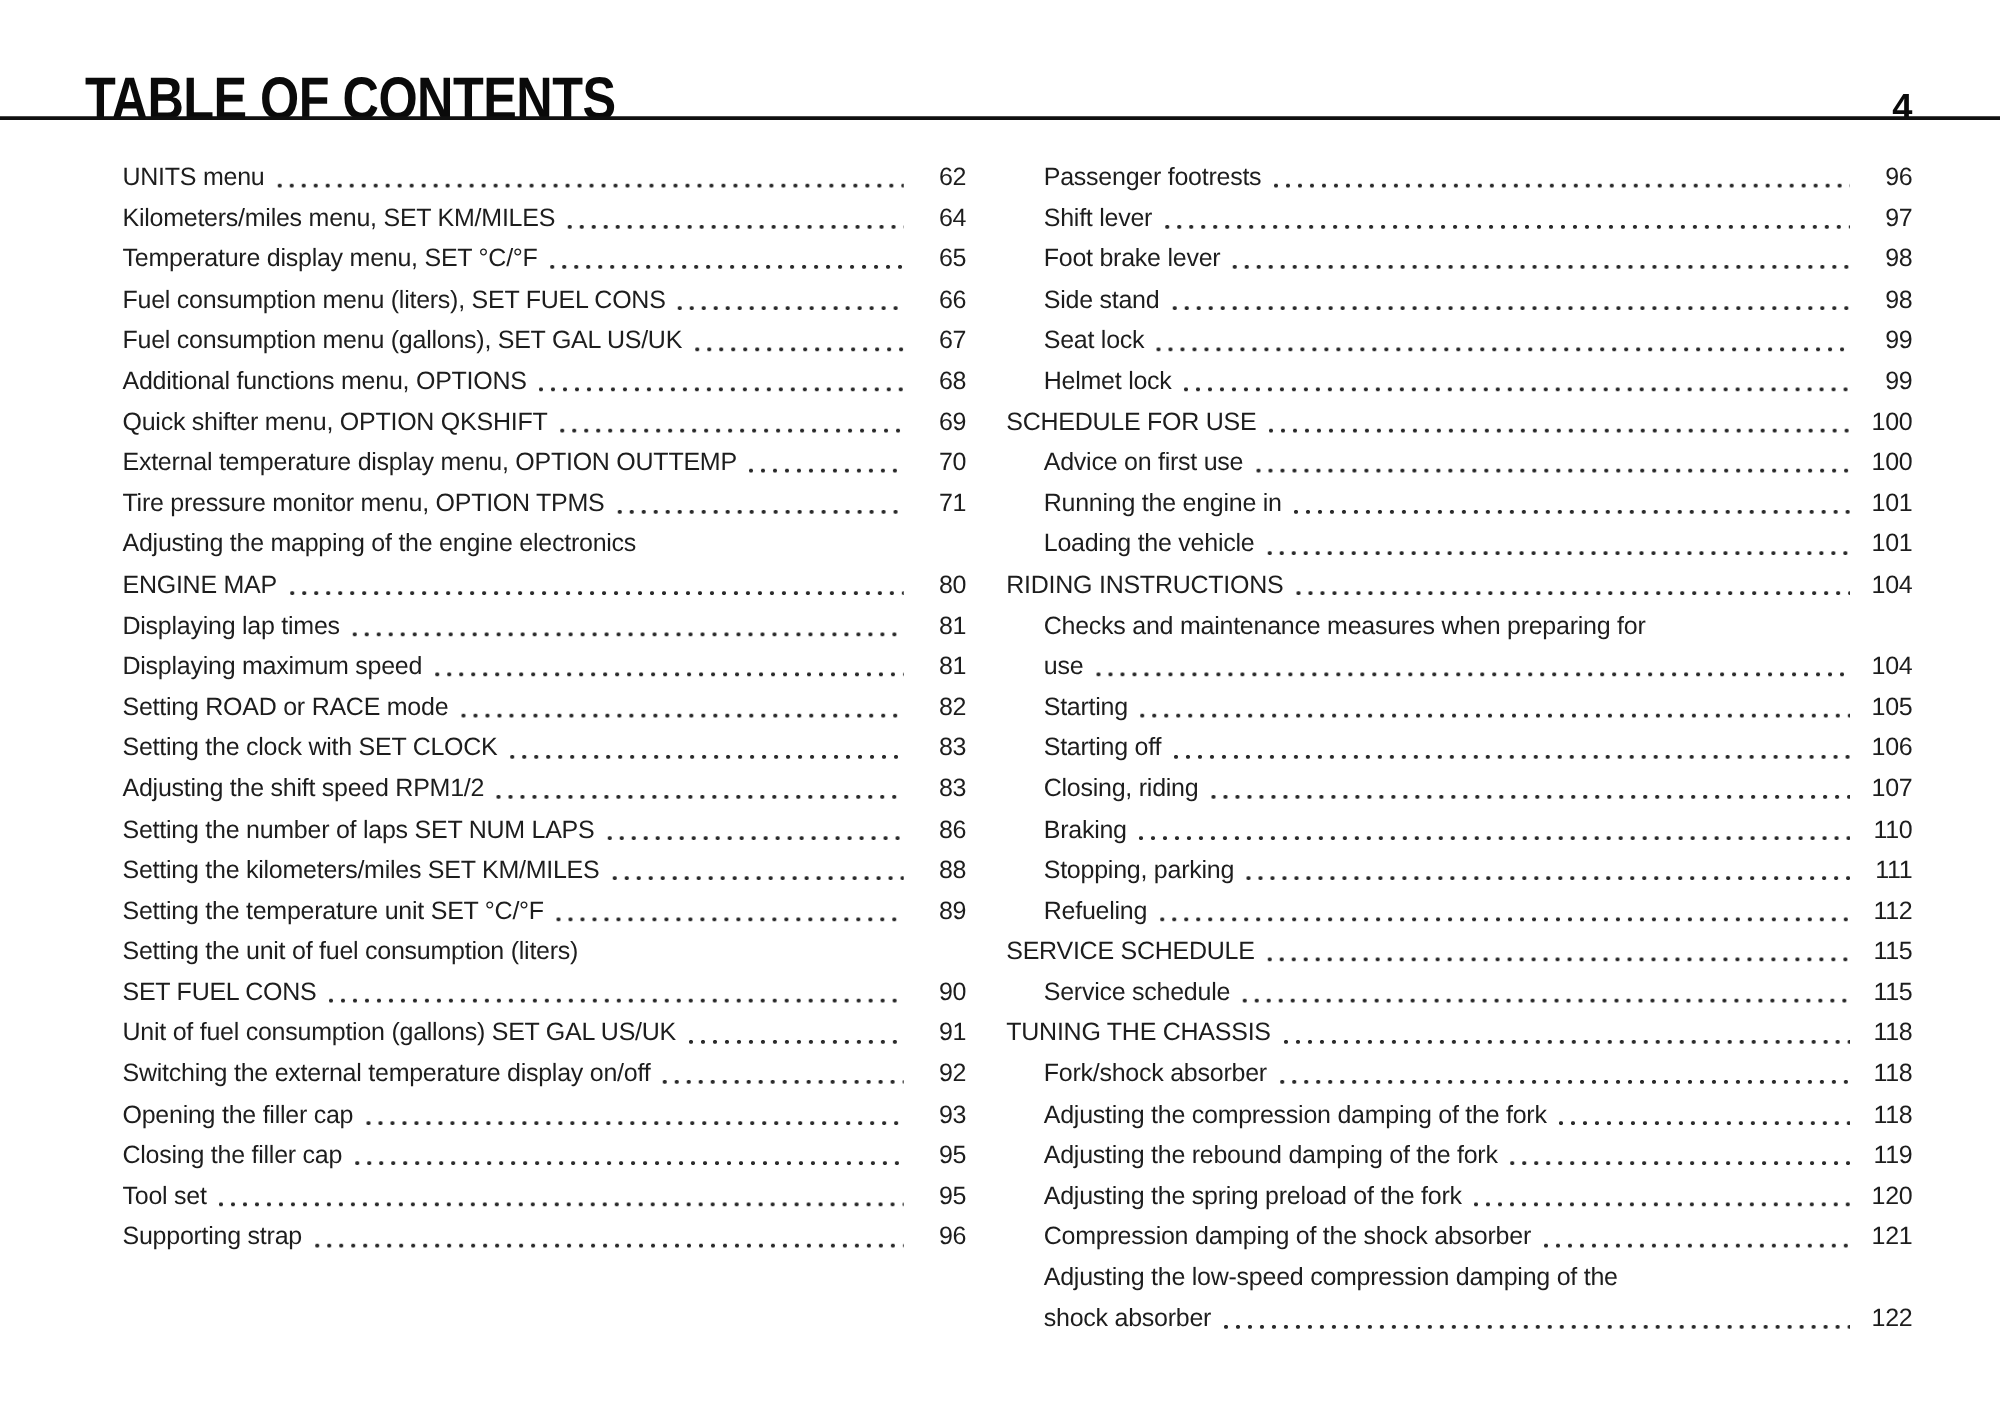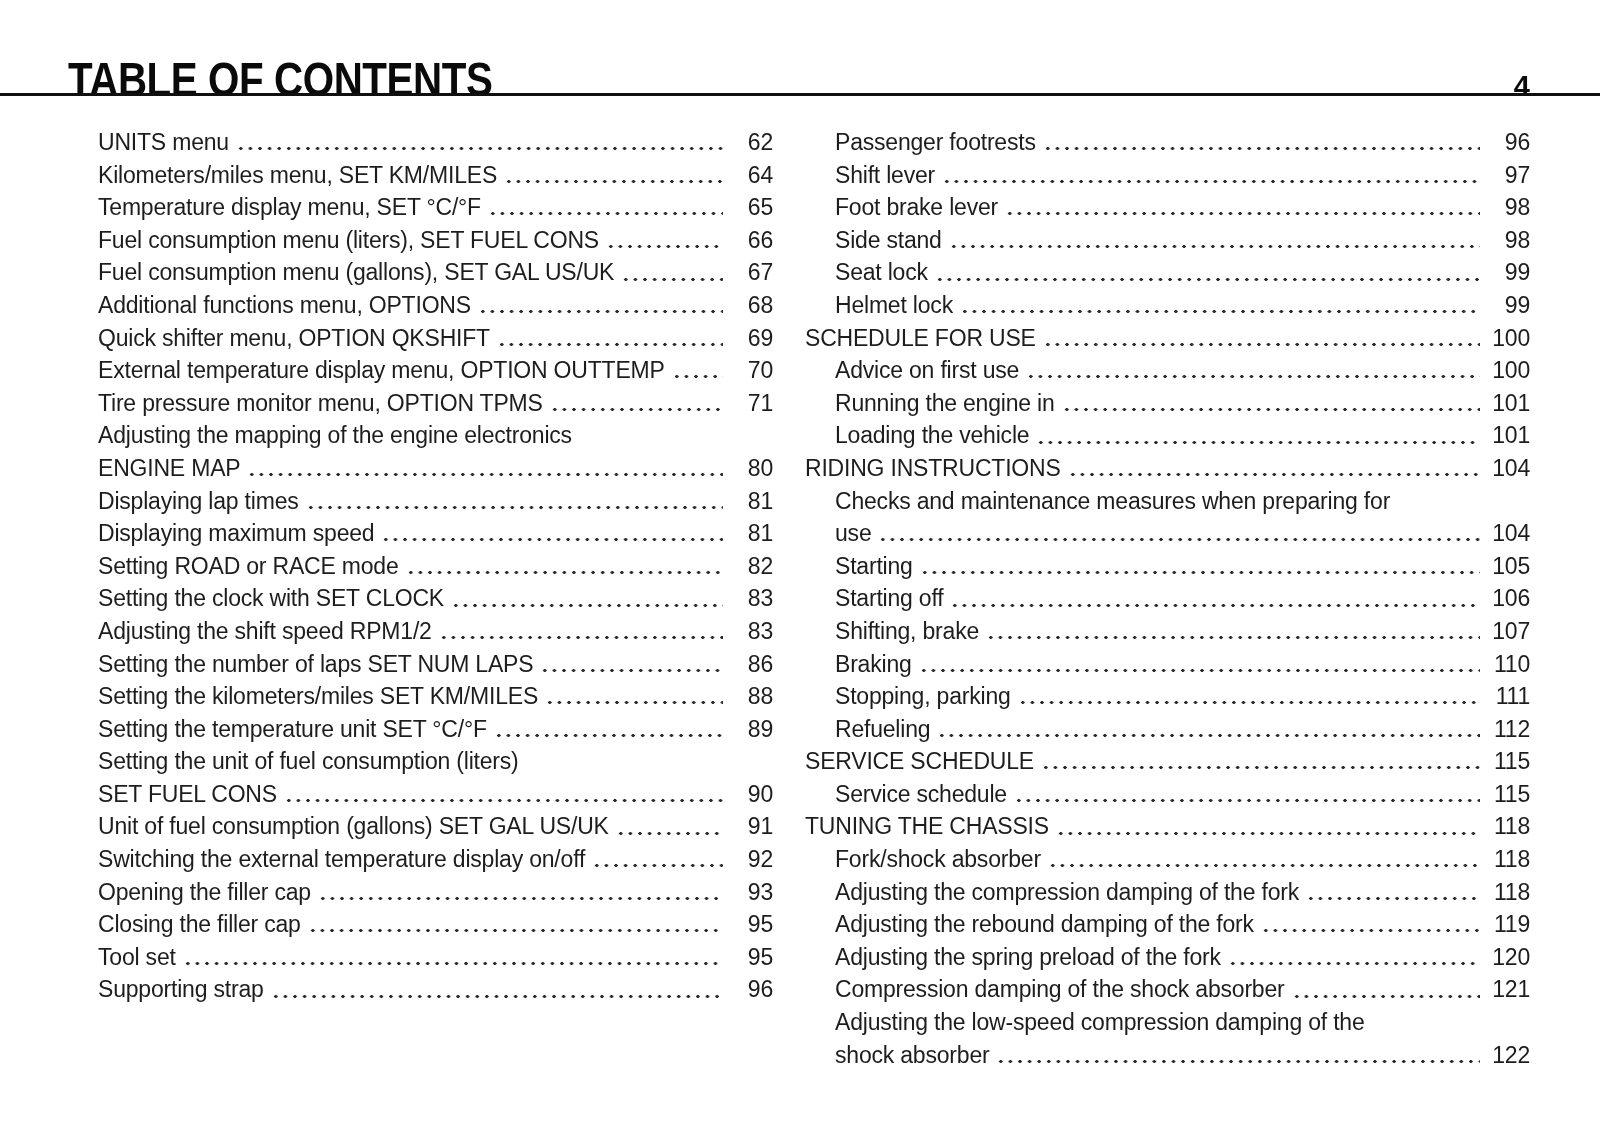--- a/index.html
+++ b/index.html
@@ -57,21 +57,21 @@
     top: 114px;
     left: 68px;
     right: 70px;
     display: flex;
     gap: 32px;
   }
   .col { flex: none; }
   .col-left  { width: 705px; }
   .col-right { width: 725px; }
   .entry {
-    font-size: 23px;
+    font-size: 20px;
     line-height: 32.6px;
     letter-spacing: -0.2px;
   }
   .entry.sub { padding-left: 30px; }
   .entry.section { padding-left: 0; }
   .pre-line { white-space: nowrap; }
   .row { display: flex; }
   .label { flex: none; white-space: nowrap; }
   .dots {
     flex: 1 1 auto;
@@ -374,21 +374,21 @@
         </div>
         <div class="entry sub">
           <div class="row">
             <span class="label">Starting off</span>
             <span class="dots"></span>
             <span class="page-num">106</span>
           </div>
         </div>
         <div class="entry sub">
           <div class="row">
-            <span class="label">Shifting, brake</span>
+            <span class="label">Closing, riding</span>
             <span class="dots"></span>
             <span class="page-num">107</span>
           </div>
         </div>
         <div class="entry sub">
           <div class="row">
             <span class="label">Braking</span>
             <span class="dots"></span>
             <span class="page-num">110</span>
           </div>

